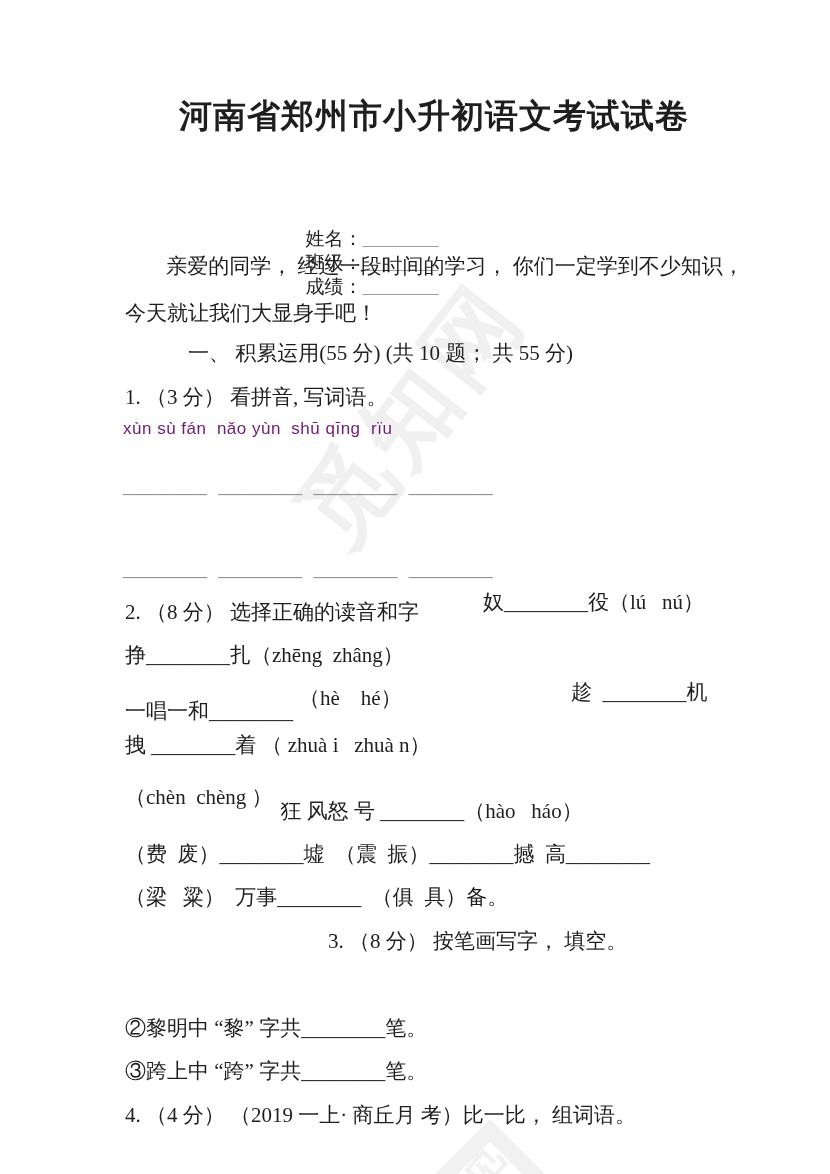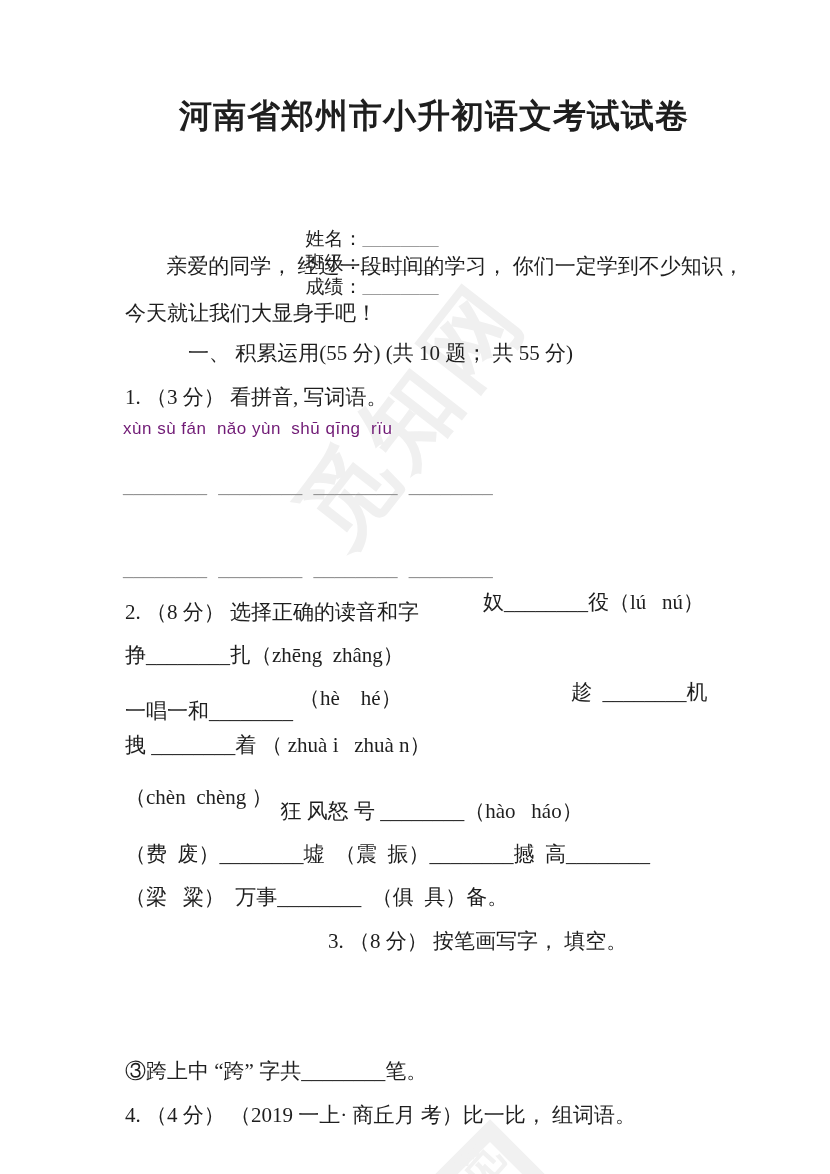--- a/index.html
+++ b/index.html
@@ -135,20 +135,23 @@
   <div class="t-line q2r5">
     <span class="indent-body">（费  废）________墟  （震  振）________撼  高________</span>
   </div>
   <div class="t-line q2r6">
     <span class="indent-body">（梁   粱）  万事________  （俱  具）备。</span>
   </div>
 
   <div class="t-line q3-prompt">
     <span class="indent-body">3. （8 分） 按笔画写字， 填空。</span>
   </div>
+  <div class="t-line q3i2">
+    <span class="indent-body">②黎明中 “黎” 字共________笔。</span>
+  </div>
   <div class="t-line q3i3">
     <span class="indent-body">③跨上中 “跨” 字共________笔。</span>
   </div>
 
   <div class="t-line q4-prompt">
     <span class="indent-body">4. （4 分） （2019 一上· 商丘月 考）比一比， 组词语。</span>
   </div>
 
 </div>
 

